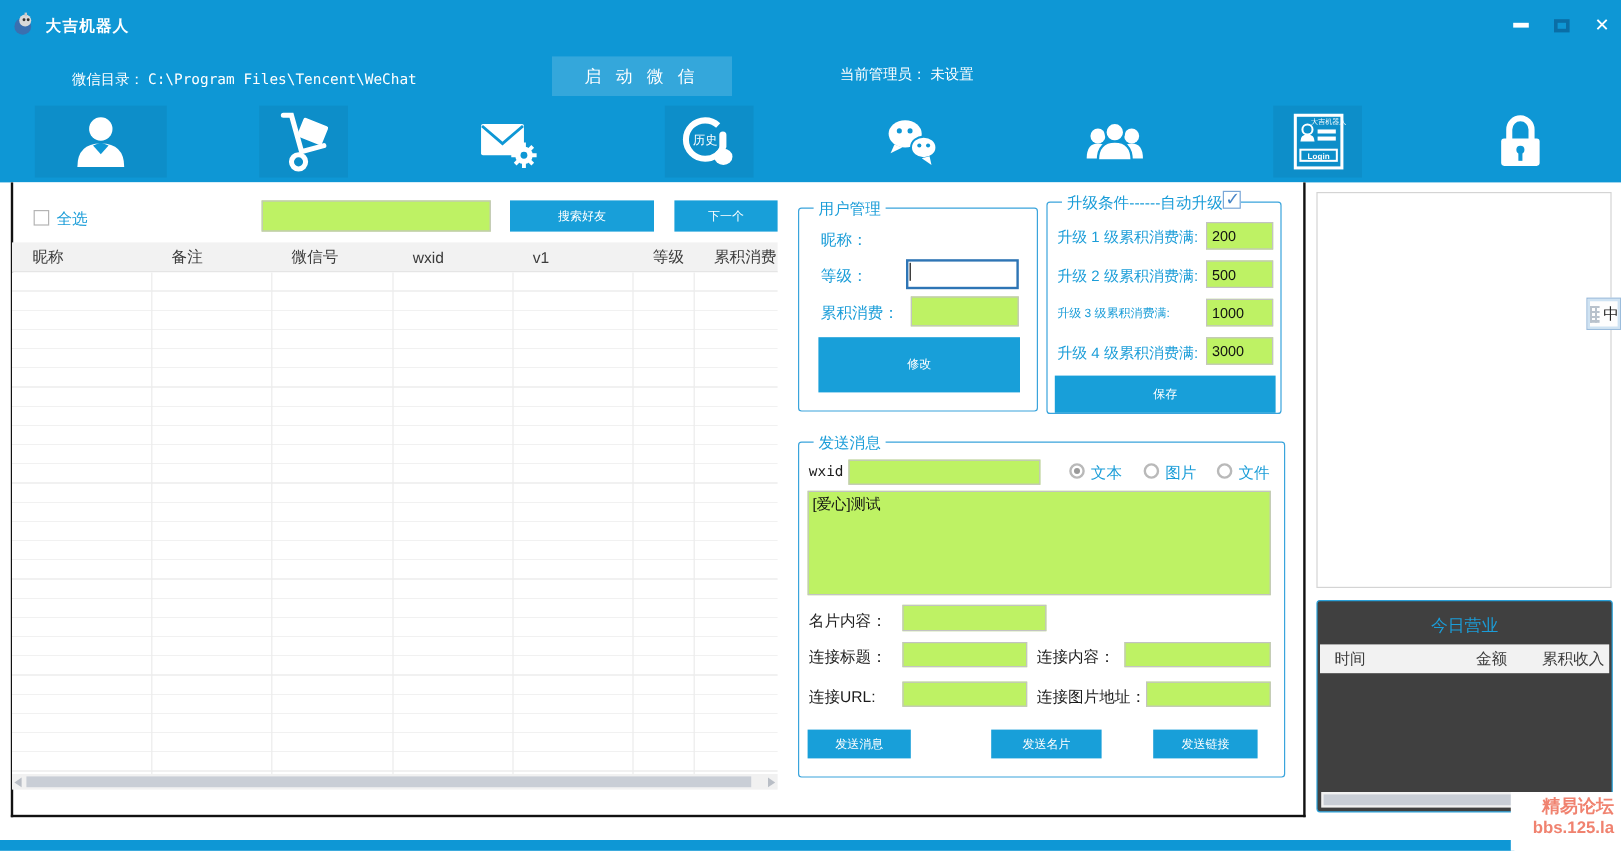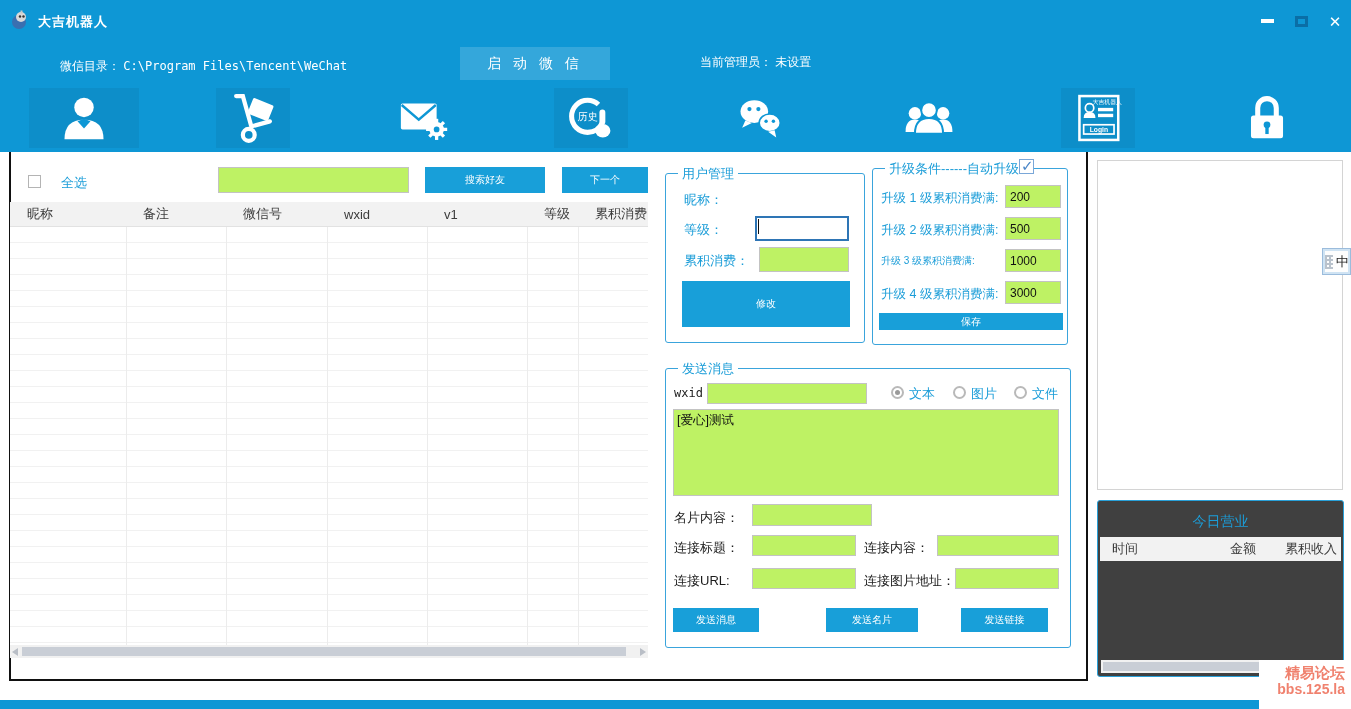--- a/index.html
+++ b/index.html
@@ -28,21 +28,21 @@
   .icon-box { width:74px; height:60px; display:flex; align-items:center; justify-content:center; }
   .icon-box.tinted { background:rgba(0,0,0,0.055); }
   .icon-box.wide { width:110px; }
 
   
   .black-frame { position:absolute; left:9px; top:152px; width:1079px; height:529px;
                  border:2px solid #111; border-top:none; background:#fff; }
 
   
   .chk { width:13px; height:13px; background:#fff; border:1px solid #b4b4b4; display:inline-block; }
-  .blue-text { color:#1b9dd8;margin-left:14px; }
+  .blue-text { color:#1b9dd8; }
   .text-input { background:#bef264; border:1px solid #c3c3c3; font-size:12px; padding:0 4px;
                 font-family:"Liberation Sans","DejaVu Sans",sans-serif; outline:none; }
   .btn { background:#189fd9; color:#fff; font-size:10px; display:flex; align-items:center; justify-content:center; cursor:pointer; border:none; }
 
   .tbl-header { position:absolute; left:10px; top:202px; width:638px; height:25px; background:#f2f2f2;
                 display:flex; align-items:center; border-bottom:1px solid #e2e2e2; }
   .tbl-header .hcell { font-size:13px; color:#3c3c3c; padding-left:17px; overflow:hidden; white-space:nowrap; }
   .tbl-body { position:absolute; left:10px; top:227px; width:638px; height:418px;
               background:repeating-linear-gradient(to bottom, #fff 0px, #fff 15px, #f1f1f1 15px, #f1f1f1 16px); }
   .vline { position:absolute; top:0; width:1px; height:418px; background:#ececec; }
@@ -298,21 +298,21 @@
 
     <div class="flabel blue" style="left:8px;top:53px;font-size:12.5px">升级 2 级累积消费满:</div>
     <input class="text-input abs" style="left: 132px; top: 48px; width: 56px; height: 23px; color: rgb(17, 17, 17);" value="500">
 
     <div class="flabel blue" style="left:8px;top:85px;font-size:10px">升级 3 级累积消费满:</div>
     <input class="text-input abs" style="left: 132px; top: 80px; width: 56px; height: 23px; color: rgb(17, 17, 17);" value="1000">
 
     <div class="flabel blue" style="left:8px;top:117px;font-size:12.5px">升级 4 级累积消费满:</div>
     <input class="text-input abs" style="left: 132px; top: 112px; width: 56px; height: 23px; color: rgb(17, 17, 17);" value="3000">
 
-    <div class="btn" style="position:absolute;left:6px;top:144px;width:184px;height:17px">保存</div>
+    <div class="btn" style="position:absolute;left:6px;top:144px;width:184px;height:31px">保存</div>
   </div>
 
   <div class="groupbox" style="left:665px;top:368px;width:406px;height:280px">
     <div class="legend" style="left:12px">发送消息</div>
 
     <div class="flabel dark" style="left:8px;top:17px;font-family:'DejaVu Sans Mono',monospace;font-size:12px">wxid</div>
     <input class="text-input abs" style="left: 41px; top: 14px; width: 160px; height: 21px;" value="">
 
     <div class="radio on" style="left:225px;top:17px"></div>
     <div class="flabel blue" style="left:243px;top:16px">文本</div>

